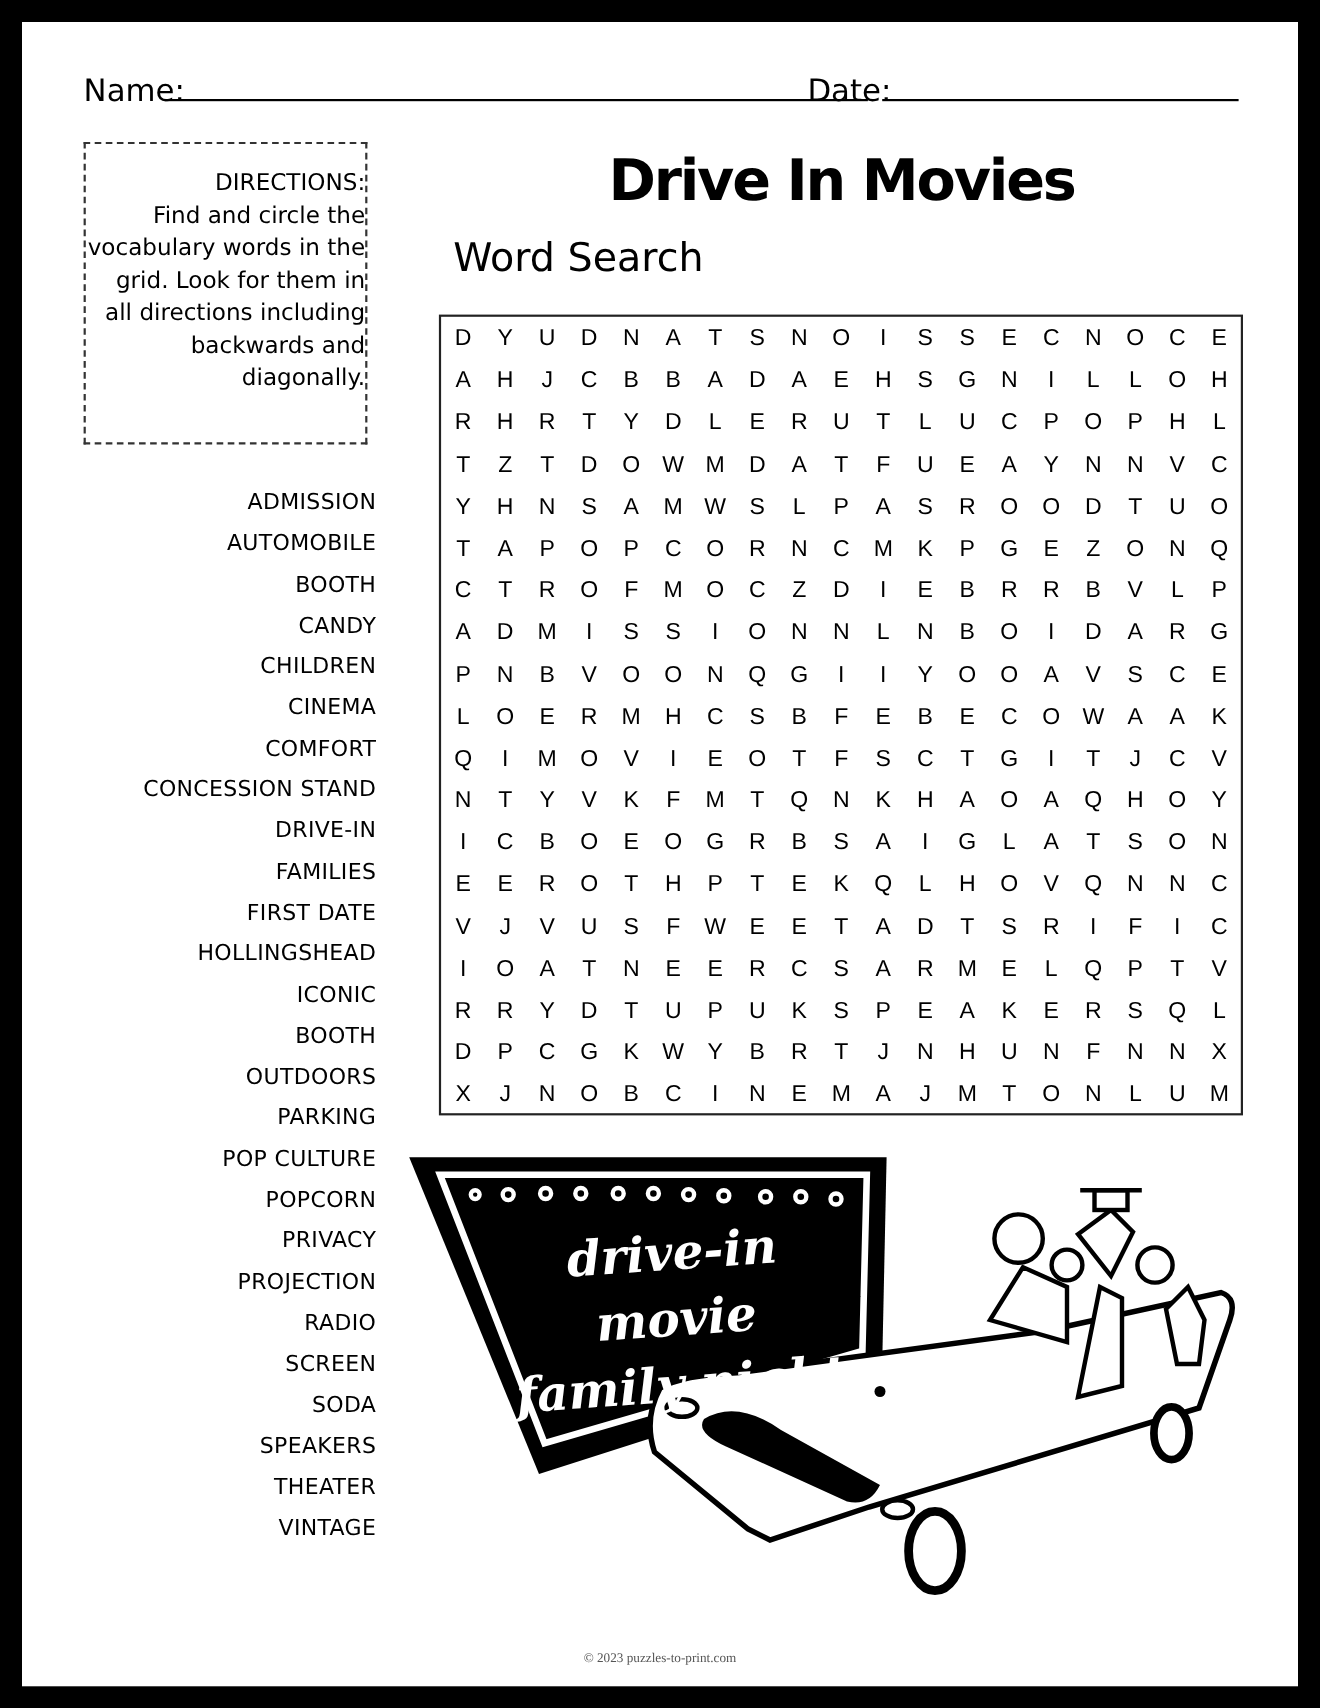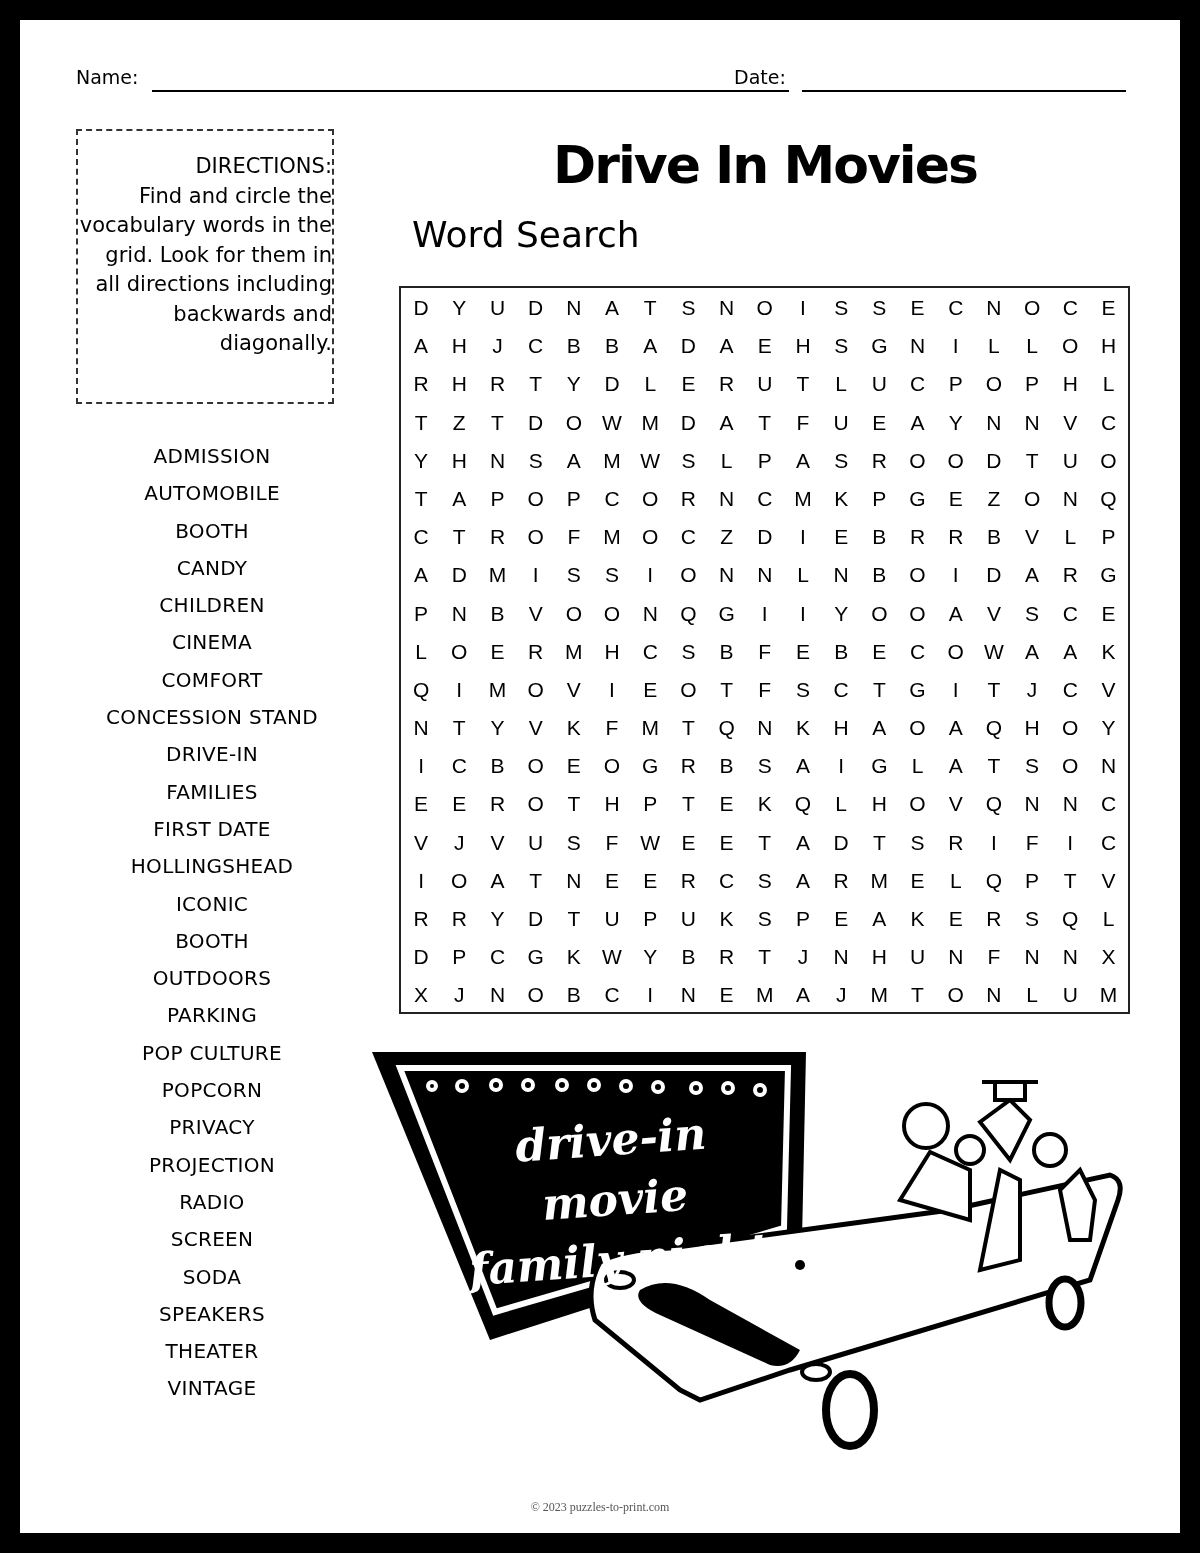--- a/index.html
+++ b/index.html
@@ -1,25 +1,25 @@
 <!DOCTYPE html>
 <html><head>
 <meta charset="utf-8">
 <style>
   html, body { margin:0; padding:0; background:#fff; }
   body { width:1200px; height:1553px; position:relative; overflow:hidden; font-family:"DejaVu Sans", sans-serif; color:#000; }
   .page-border { position:absolute; left:0; top:0; width:1200px; height:1553px; box-sizing:border-box; border:20px solid #000; }
-  .header-row { position:absolute; top:66px; left:76px; right:76px; height:32px; font-size:19px; }
+  .header-row { position:absolute; top:66px; left:76px; right:76px; height:32px; font-size:28px; }
   .name-label { position:absolute; left:0; top:0; }
   .name-line { position:absolute; left:76px; width:637px; top:24px; border-bottom:2px solid #000; }
   .date-label { position:absolute; left:658px; top:0; }
   .date-line { position:absolute; left:726px; width:324px; top:24px; border-bottom:2px solid #000; }
   .directions { position:absolute; left:76px; top:129px; width:258px; height:275px; box-sizing:border-box; border:2px dashed #333; text-align:right; font-size:21px; line-height:29.5px; padding-top:21px; }
   .directions .dir-title, .directions .dir-body { display:block; }
-  .word-list { position:absolute; left:82px; top:440px; width:260px; text-align:center; }
+  .word-list { position:absolute; left:82px; top:440px; width:260px; text-align:right; }
   .word-list .word { font-size:20px; height:37.3px; line-height:32px; letter-spacing:0.3px; }
   .title { position:absolute; left:400px; top:120px; width:730px; text-align:center; font-family:"DejaVu Sans", sans-serif; font-weight:bold; font-size:52px; letter-spacing:-2px; line-height:90px; }
   .subtitle { position:absolute; left:412px; top:209px; width:730px; font-size:36px; line-height:52px; }
   .grid { position:absolute; left:399px; top:286px; width:731px; height:728px; box-sizing:border-box; border:2px solid #222; }
   .grid-row { display:flex; height:38.2px; padding-left:1px; }
   .grid-row:first-child { margin-top:1px; }
   .cell { width:38.2px; text-align:center; font-family:"Liberation Sans", sans-serif; font-size:21px; line-height:38px; }
   .illustration { position:absolute; left:370px; top:1040px; width:780px; height:440px; }
   .sign-text { position:absolute; left:460px; top:1110px; width:310px; color:#fff; font-family:"DejaVu Serif", serif; font-style:italic; font-weight:bold; font-size:44px; line-height:60px; text-align:center; transform:rotate(-4deg); }
   .footer { position:absolute; left:0; width:1200px; top:1500px; text-align:center; font-family:"Liberation Serif", serif; font-size:12px; color:#555; }

